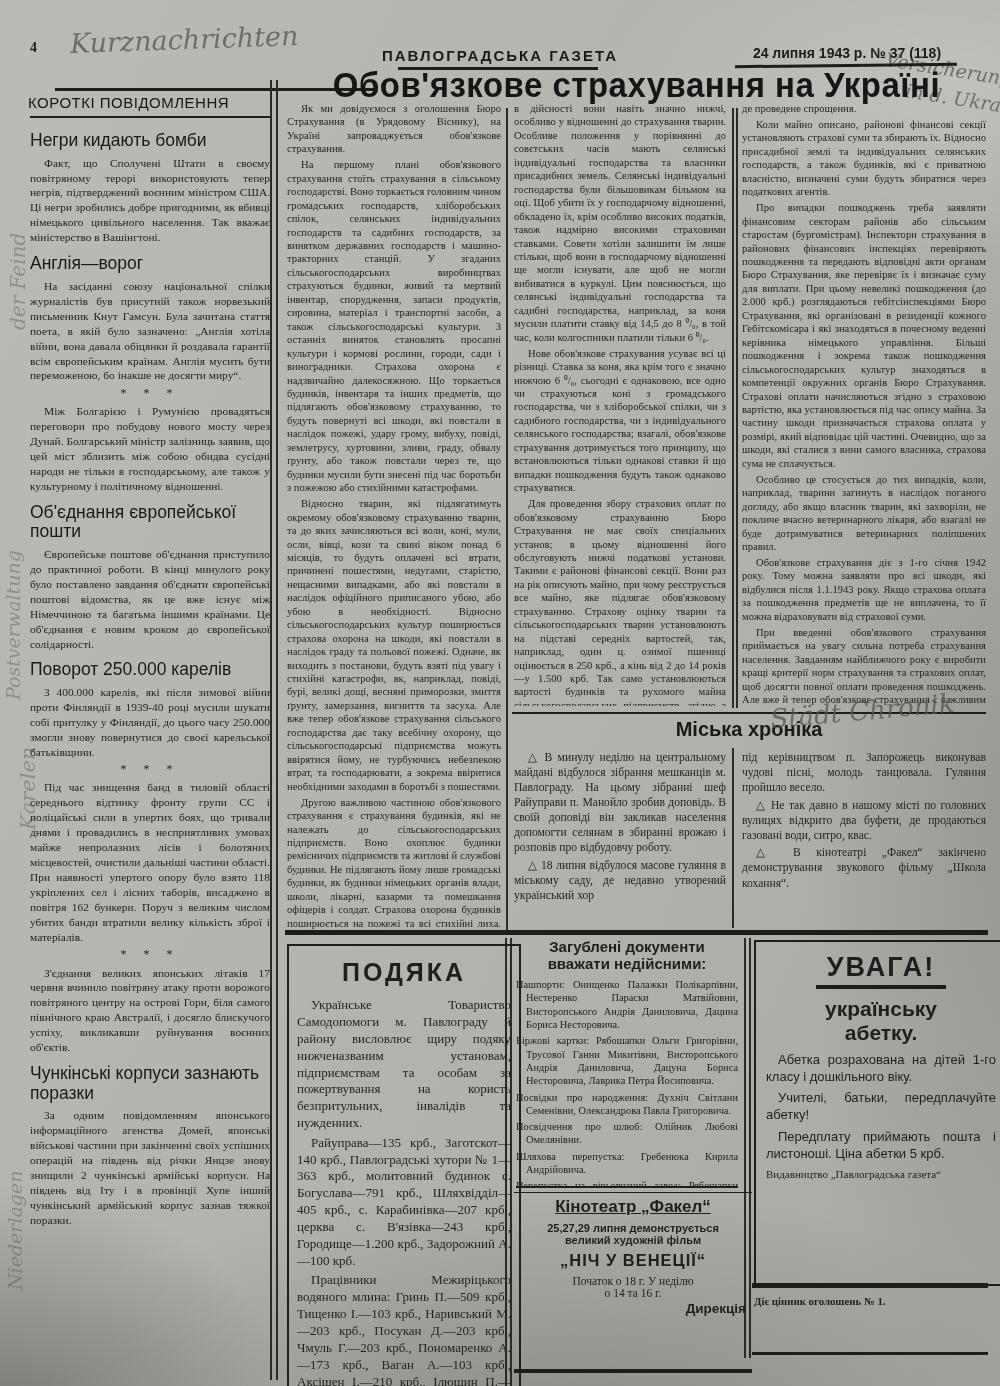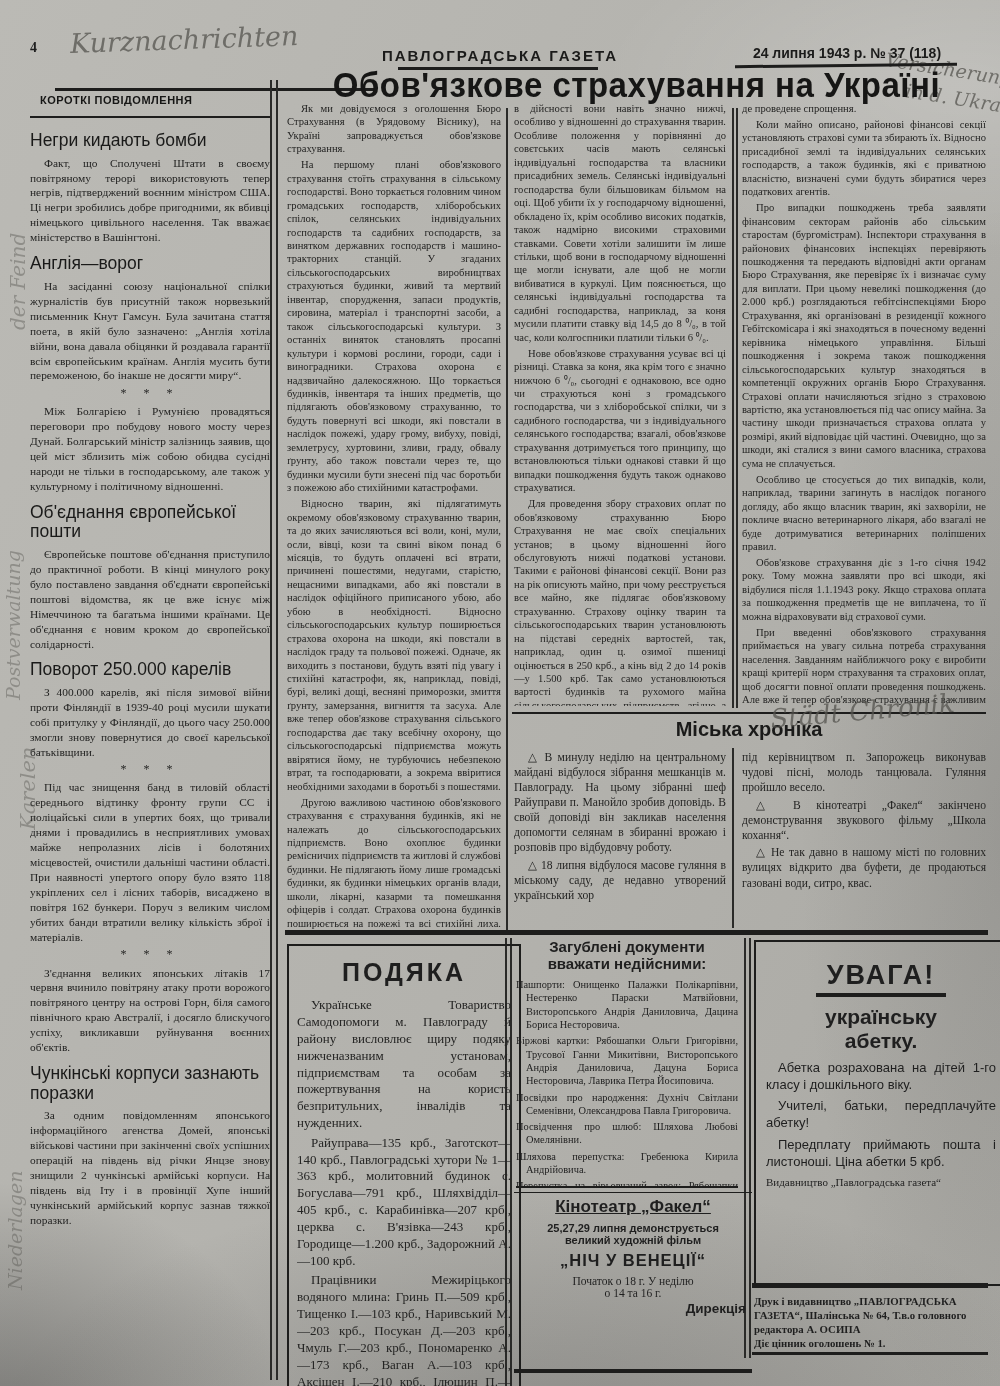--- a/index.html
+++ b/index.html
@@ -28,22 +28,22 @@
   .boxed{position:absolute;border:2px solid #1d1d1c;overflow:hidden;}
   .ctr{text-align:center;}
   #headline{position:absolute;left:285px;top:66px;width:703px;text-align:center;
     font-family:"Liberation Sans",sans-serif;font-weight:700;font-size:33px;letter-spacing:.5px;
     color:#161615;transform:scaleY(1.08);}
   #masthead{position:absolute;left:380px;top:47px;width:240px;text-align:center;
     font-family:"Liberation Sans",sans-serif;font-weight:700;font-size:15px;letter-spacing:2px;color:#1b1b1a;}
   #issue-date{position:absolute;left:733px;top:45px;width:228px;text-align:center;
     font-family:"Liberation Sans",sans-serif;font-weight:700;font-size:14px;color:#1b1b1a;}
   #pageno{position:absolute;left:30px;top:40px;font-size:14px;font-weight:700;}
-  #leftcol-title{position:absolute;left:40px;top:94px;width:238px;
-    font-family:"Liberation Sans",sans-serif;font-weight:700;font-size:11px;letter-spacing:.5px;color:#161615;}
+  #leftcol-title{position:absolute;left:28px;top:94px;width:238px;
+    font-family:"Liberation Sans",sans-serif;font-weight:400;font-size:15px;letter-spacing:.5px;color:#161615;}
   #leftcol{left:30px;top:122px;width:240px;height:1258px;font-size:11.4px;line-height:1.31;}
   #chron-title{position:absolute;left:512px;top:718px;width:474px;text-align:center;
     font-family:"Liberation Sans",sans-serif;font-weight:700;font-size:20px;color:#1a1a19;}
   .chron p{text-indent:14px;}
   .docitem{margin:0 0 3px;text-indent:-10px;padding-left:10px;}
   .imprint{font-size:10.8px;font-weight:700;line-height:1.3;text-align:left;}
 </style>
 </head>
 <body>
 
@@ -120,22 +120,22 @@
 
   <div class="hrule" style="left:512px;top:712px;width:474px;height:1.8px;"></div>
   <div id="chron-title">Міська хроніка</div>
   <div class="hw" style="left:770px;top:696px;font-size:26px;transform:rotate(-5deg);">Städt Chronik</div>
   <div class="col chron" style="left:514px;top:750px;width:212px;height:178px;font-size:11.6px;line-height:1.3;">
     <p>△ В минулу неділю на центральному майдані відбулося зібрання мешканців м. Павлограду. На цьому зібранні шеф Райуправи п. Манойло зробив доповідь. В своїй доповіді він закликав населення допомогти селянам в збиранні врожаю і розповів про відбудовчу роботу.</p>
     <p>△ 18 липня відбулося масове гуляння в міському саду, де недавно утворений український хор</p>
   </div>
   <div class="col chron" style="left:742px;top:750px;width:244px;height:178px;font-size:11.6px;line-height:1.3;">
     <p class="noind">під керівництвом п. Запорожець виконував чудові пісні, молодь танцювала. Гуляння пройшло весело.</p>
+    <p>△ Не так давно в нашому місті по головних вулицях відкрито два буфети, де продаються газовані води, ситро, квас.</p>
     <p>△ В кінотеатрі „Факел“ закінчено демонстрування звукового фільму „Школа кохання“.</p>
-    <p>△ Не так давно в нашому місті по головних вулицях відкрито два буфети, де продаються газовані води, ситро, квас.</p>
   </div>
   <div class="hrule" style="left:285px;top:930px;width:703px;height:5px;"></div>
 
   <div class="boxed" style="left:287px;top:944px;width:214px;height:430px;padding:6px 8px;">
     <div class="ctr sansbold" style="font-size:25px;letter-spacing:3px;margin:6px 0 10px;">ПОДЯКА</div>
     <div class="col" style="position:static;font-size:13px;line-height:1.3;">
       <p>Українське Товариство Самодопомоги м. Павлограду й району висловлює щиру подяку нижченазваним установам, підприємствам та особам за пожертвування на користь безпритульних, інвалідів та нужденних.</p>
       <p>Райуправа—135 крб., Заготскот—140 крб., Павлоградські хутори № 1—363 крб., молитовний будинок с. Богуслава—791 крб., Шляхвідділ—405 крб., с. Карабинівка—207 крб., церква с. В'язівка—243 крб., Городище—1.200 крб., Задорожний А.—100 крб.</p>
       <p>Працівники Межиріцького водяного млина: Гринь П.—509 крб., Тищенко І.—103 крб., Наривський М.—203 крб., Посукан Д.—203 крб., Чмуль Г.—203 крб., Пономаренко А.—173 крб., Ваган А.—103 крб., Аксішен І.—210 крб., Ілюшин П.—303 крб., Шинкаренко Д.—303 крб., Редько С.—203 крб., Свинар С.—330 крб., Чмуль Ф.—430 крб., Андрущенко І.—353 крб., Голуб М.—213 крб., Пономаренко М.—103 крб., Кузьменко Г.—103 крб., Носань Я.—293 крб., Носань М.—200 крб., Алтанець Г.—203 крб., Кибальний І.—103 крб.</p>
     </div>
@@ -143,50 +143,49 @@
 
   </div>
 
   <div class="abs" style="left:516px;top:938px;width:222px;height:248px;overflow:hidden;">
     <div class="ctr sansbold" style="font-size:15px;">Загублені документи</div>
     <div class="ctr sansbold" style="font-size:15px;margin-bottom:6px;">вважати недійсними:</div>
     <div style="font-size:10.4px;line-height:1.28;text-align:justify;">
       <p class="docitem">Пашпорти: Онищенко Палажки Полікарпівни, Нестеренко Параски Матвійовни, Висторопського Андрія Даниловича, Дацина Бориса Несторовича.</p>
       <p class="docitem">Біржові картки: Рябошапки Ольги Григорівни, Трусової Ганни Микитівни, Висторопського Андрія Даниловича, Дацуна Бориса Несторовича, Лаврика Петра Йосиповича.</p>
       <p class="docitem">Посвідки про народження: Духніч Світлани Семенівни, Олександрова Павла Григоровича.</p>
-      <p class="docitem">Посвідчення про шлюб: Шляхова Любові Омелянівни.</p>
+      <p class="docitem">Посвідчення про шлюб: Олійник Любові Омелянівни.</p>
       <p class="docitem">Шляхова перепустка: Гребенюка Кирила Андрійовича.</p>
       <p class="docitem">Перепустка на вірьовчаний завод: Рябошапки Ольги Григорівни.</p>
     </div>
   </div>
   <div class="hrule" style="left:516px;top:1186px;width:222px;height:1.5px;"></div>
 
   <div class="abs" style="left:514px;top:1192px;width:226px;height:168px;border-top:1.5px solid #1d1d1c;border-bottom:4px solid #1d1d1c;padding:4px 6px;overflow:hidden;">
     <div class="ctr sansbold" style="font-size:17px;text-decoration:underline;">Кінотеатр „Факел“</div>
     <div class="ctr sansbold" style="font-size:11px;margin-top:5px;">25,27,29 липня демонструється</div>
     <div class="ctr sansbold" style="font-size:11px;">великий художній фільм</div>
     <div class="ctr sansbold" style="font-size:16.5px;letter-spacing:1px;margin:5px 0 4px;">„НІЧ У ВЕНЕЦІЇ“</div>
     <div class="ctr" style="font-size:11.5px;margin-top:5px;">Початок о 18 г. У неділю</div>
     <div class="ctr" style="font-size:11.5px;">о 14 та 16 г.</div>
     <div class="sansbold" style="font-size:13.5px;text-align:right;margin-top:2px;">Дирекція</div>
   </div>
 
   <div class="boxed" style="left:754px;top:940px;width:230px;height:330px;border-width:2.5px;padding:6px 10px;">
-    <div class="ctr sansbold" style="font-size:27px;letter-spacing:2px;margin-top:12px;">УВАГА!</div>
+    <div class="ctr sansbold" style="font-size:27px;letter-spacing:2px;margin-top:4px;">УВАГА!</div>
     <div class="hrule" style="position:relative;left:0;top:0;width:130px;height:4px;margin:2px auto 8px;"></div>
     <div class="ctr" style="font-size:21px;font-weight:700;font-family:'Liberation Sans',sans-serif;">українську</div>
     <div class="ctr" style="font-size:21px;font-weight:700;font-family:'Liberation Sans',sans-serif;margin-bottom:6px;">абетку.</div>
     <div style="font-family:'Liberation Sans',sans-serif;font-size:13px;line-height:1.32;text-align:justify;">
       <p style="margin:0 0 4px;text-indent:12px;">Абетка розрахована на дітей 1-го класу і дошкільного віку.</p>
       <p style="margin:0 0 4px;text-indent:12px;">Учителі, батьки, передплачуйте абетку!</p>
       <p style="margin:0 0 6px;text-indent:12px;">Передплату приймають пошта і листоноші. Ціна абетки 5 крб.</p>
     </div>
     <div style="font-size:11px;text-align:left;">Видавництво „Павлоградська газета“</div>
   </div>
 
   <div class="hrule" style="left:752px;top:1283px;width:236px;height:5px;"></div>
   <div class="abs imprint" style="left:754px;top:1294px;width:232px;">
-    <div>Друк і видавництво „ПАВЛОГРАДСЬКА ГАЗЕТА“, Шалінська № 64, Т.в.о головного редактора А. ОСИПА</div>
     <div>Діє цінник оголошень № 1.</div>
   </div>
   <div class="hrule" style="left:752px;top:1352px;width:236px;height:3px;"></div>
 
 </div>
 
 </body></html>

